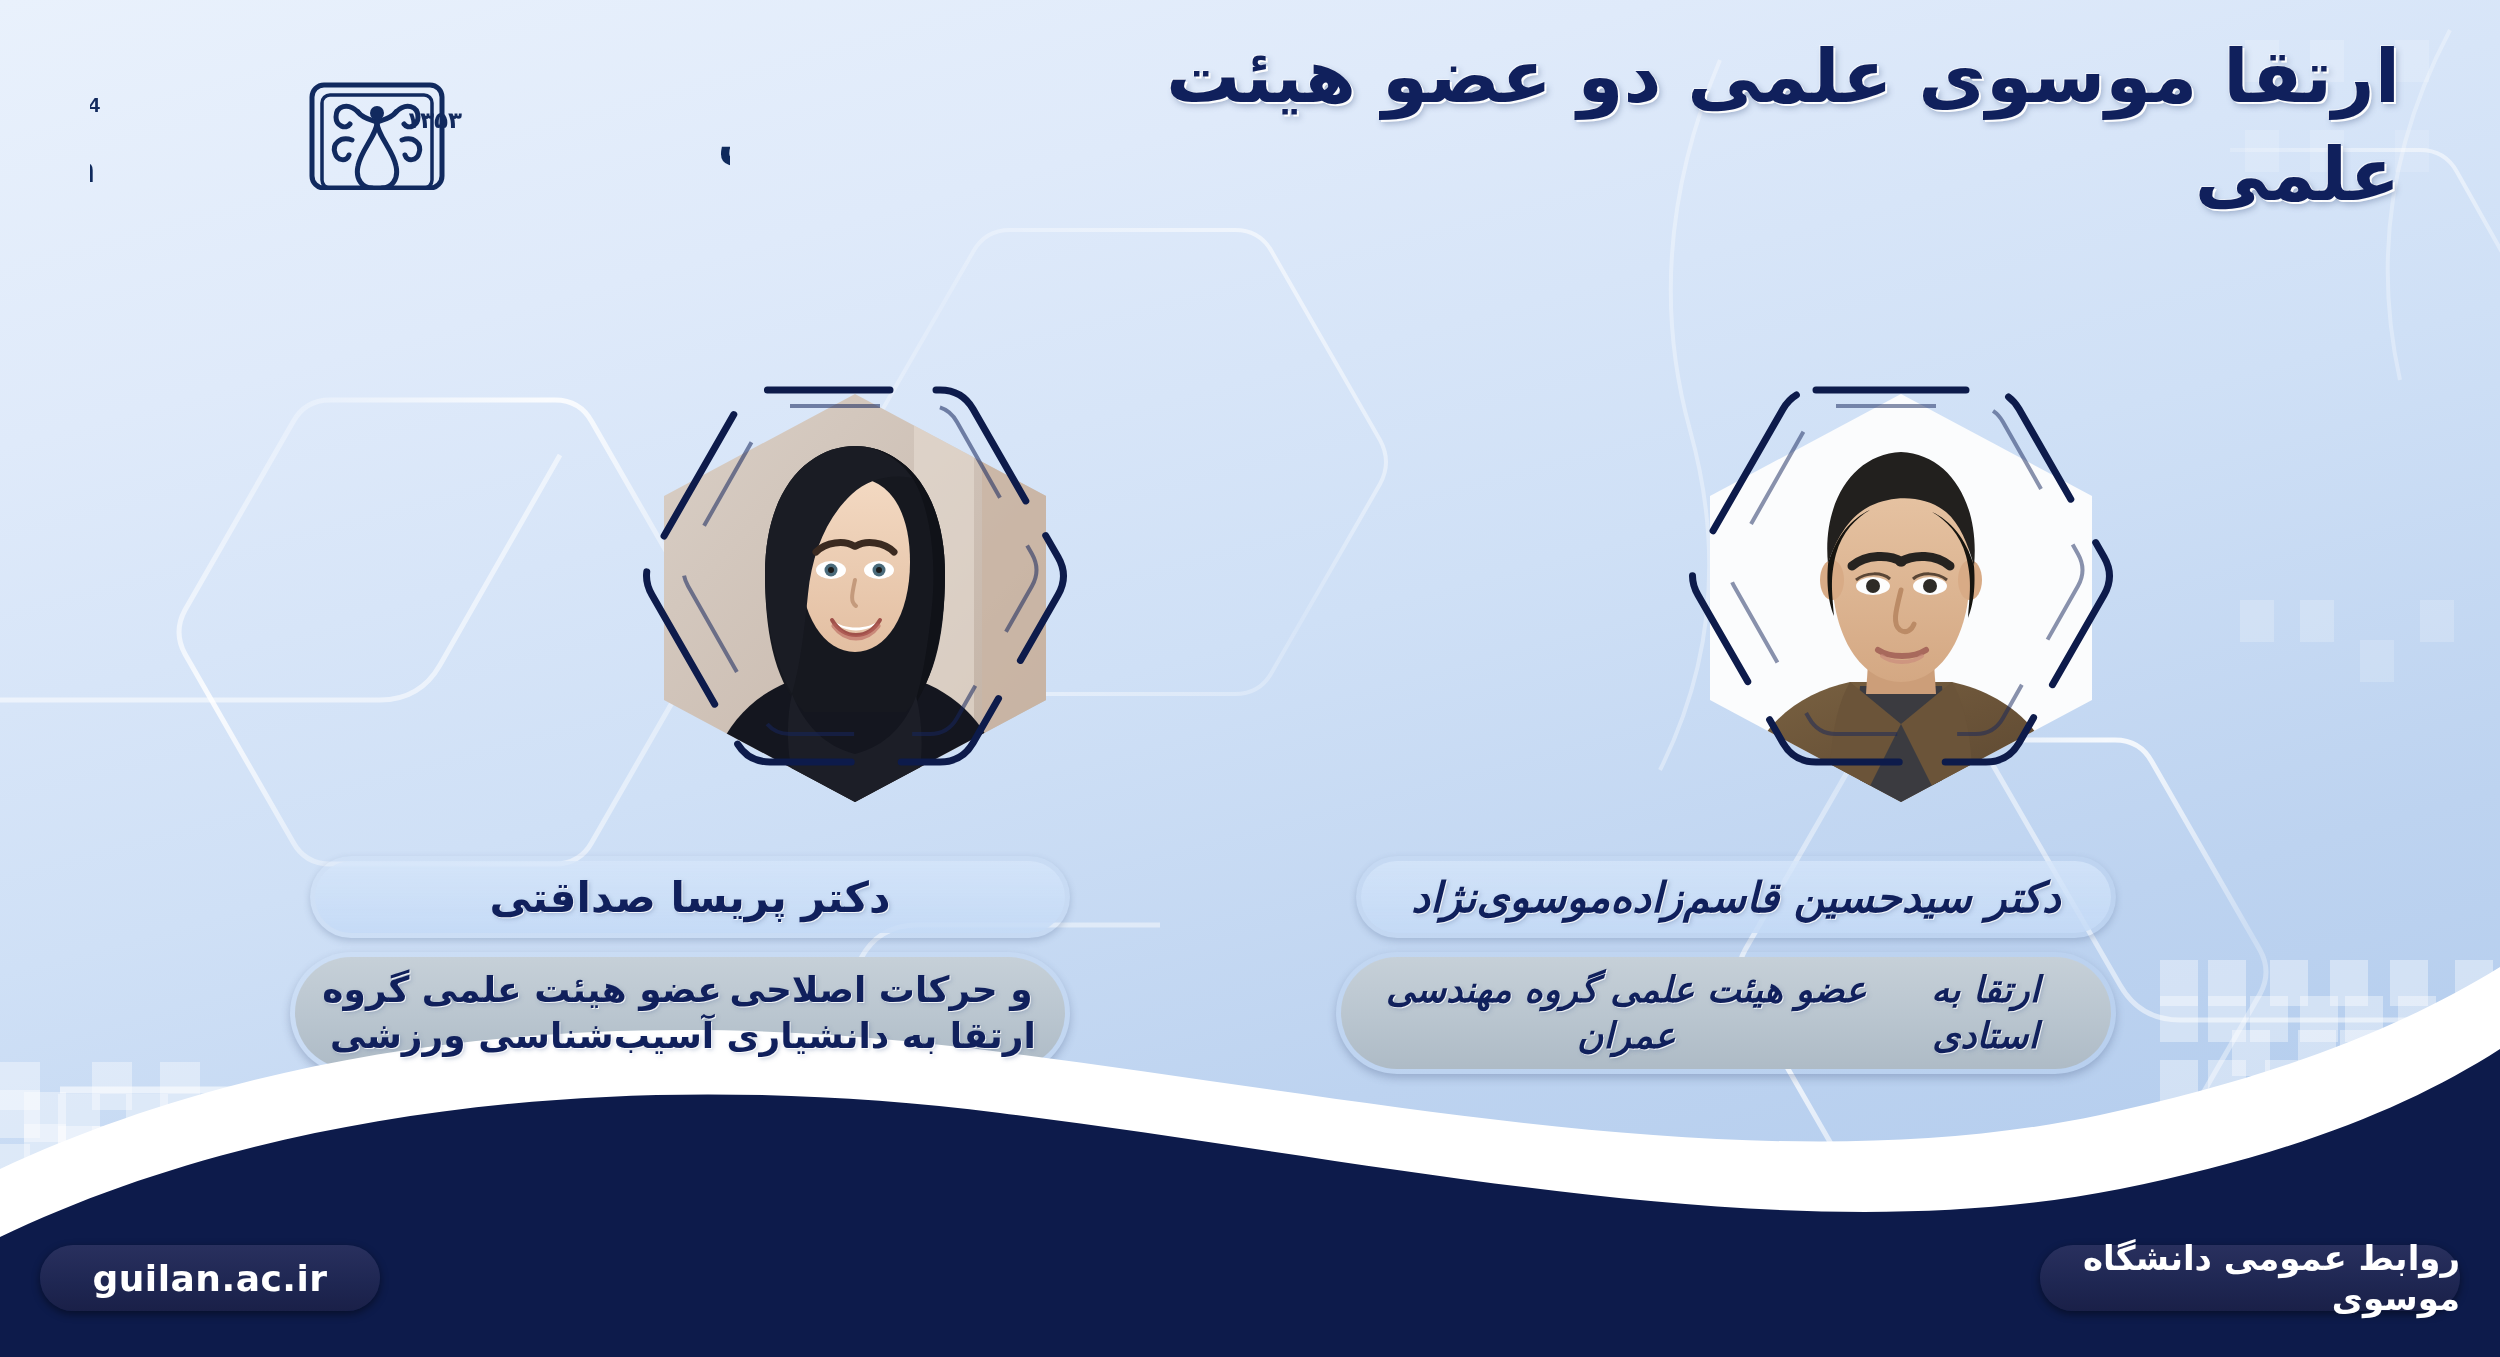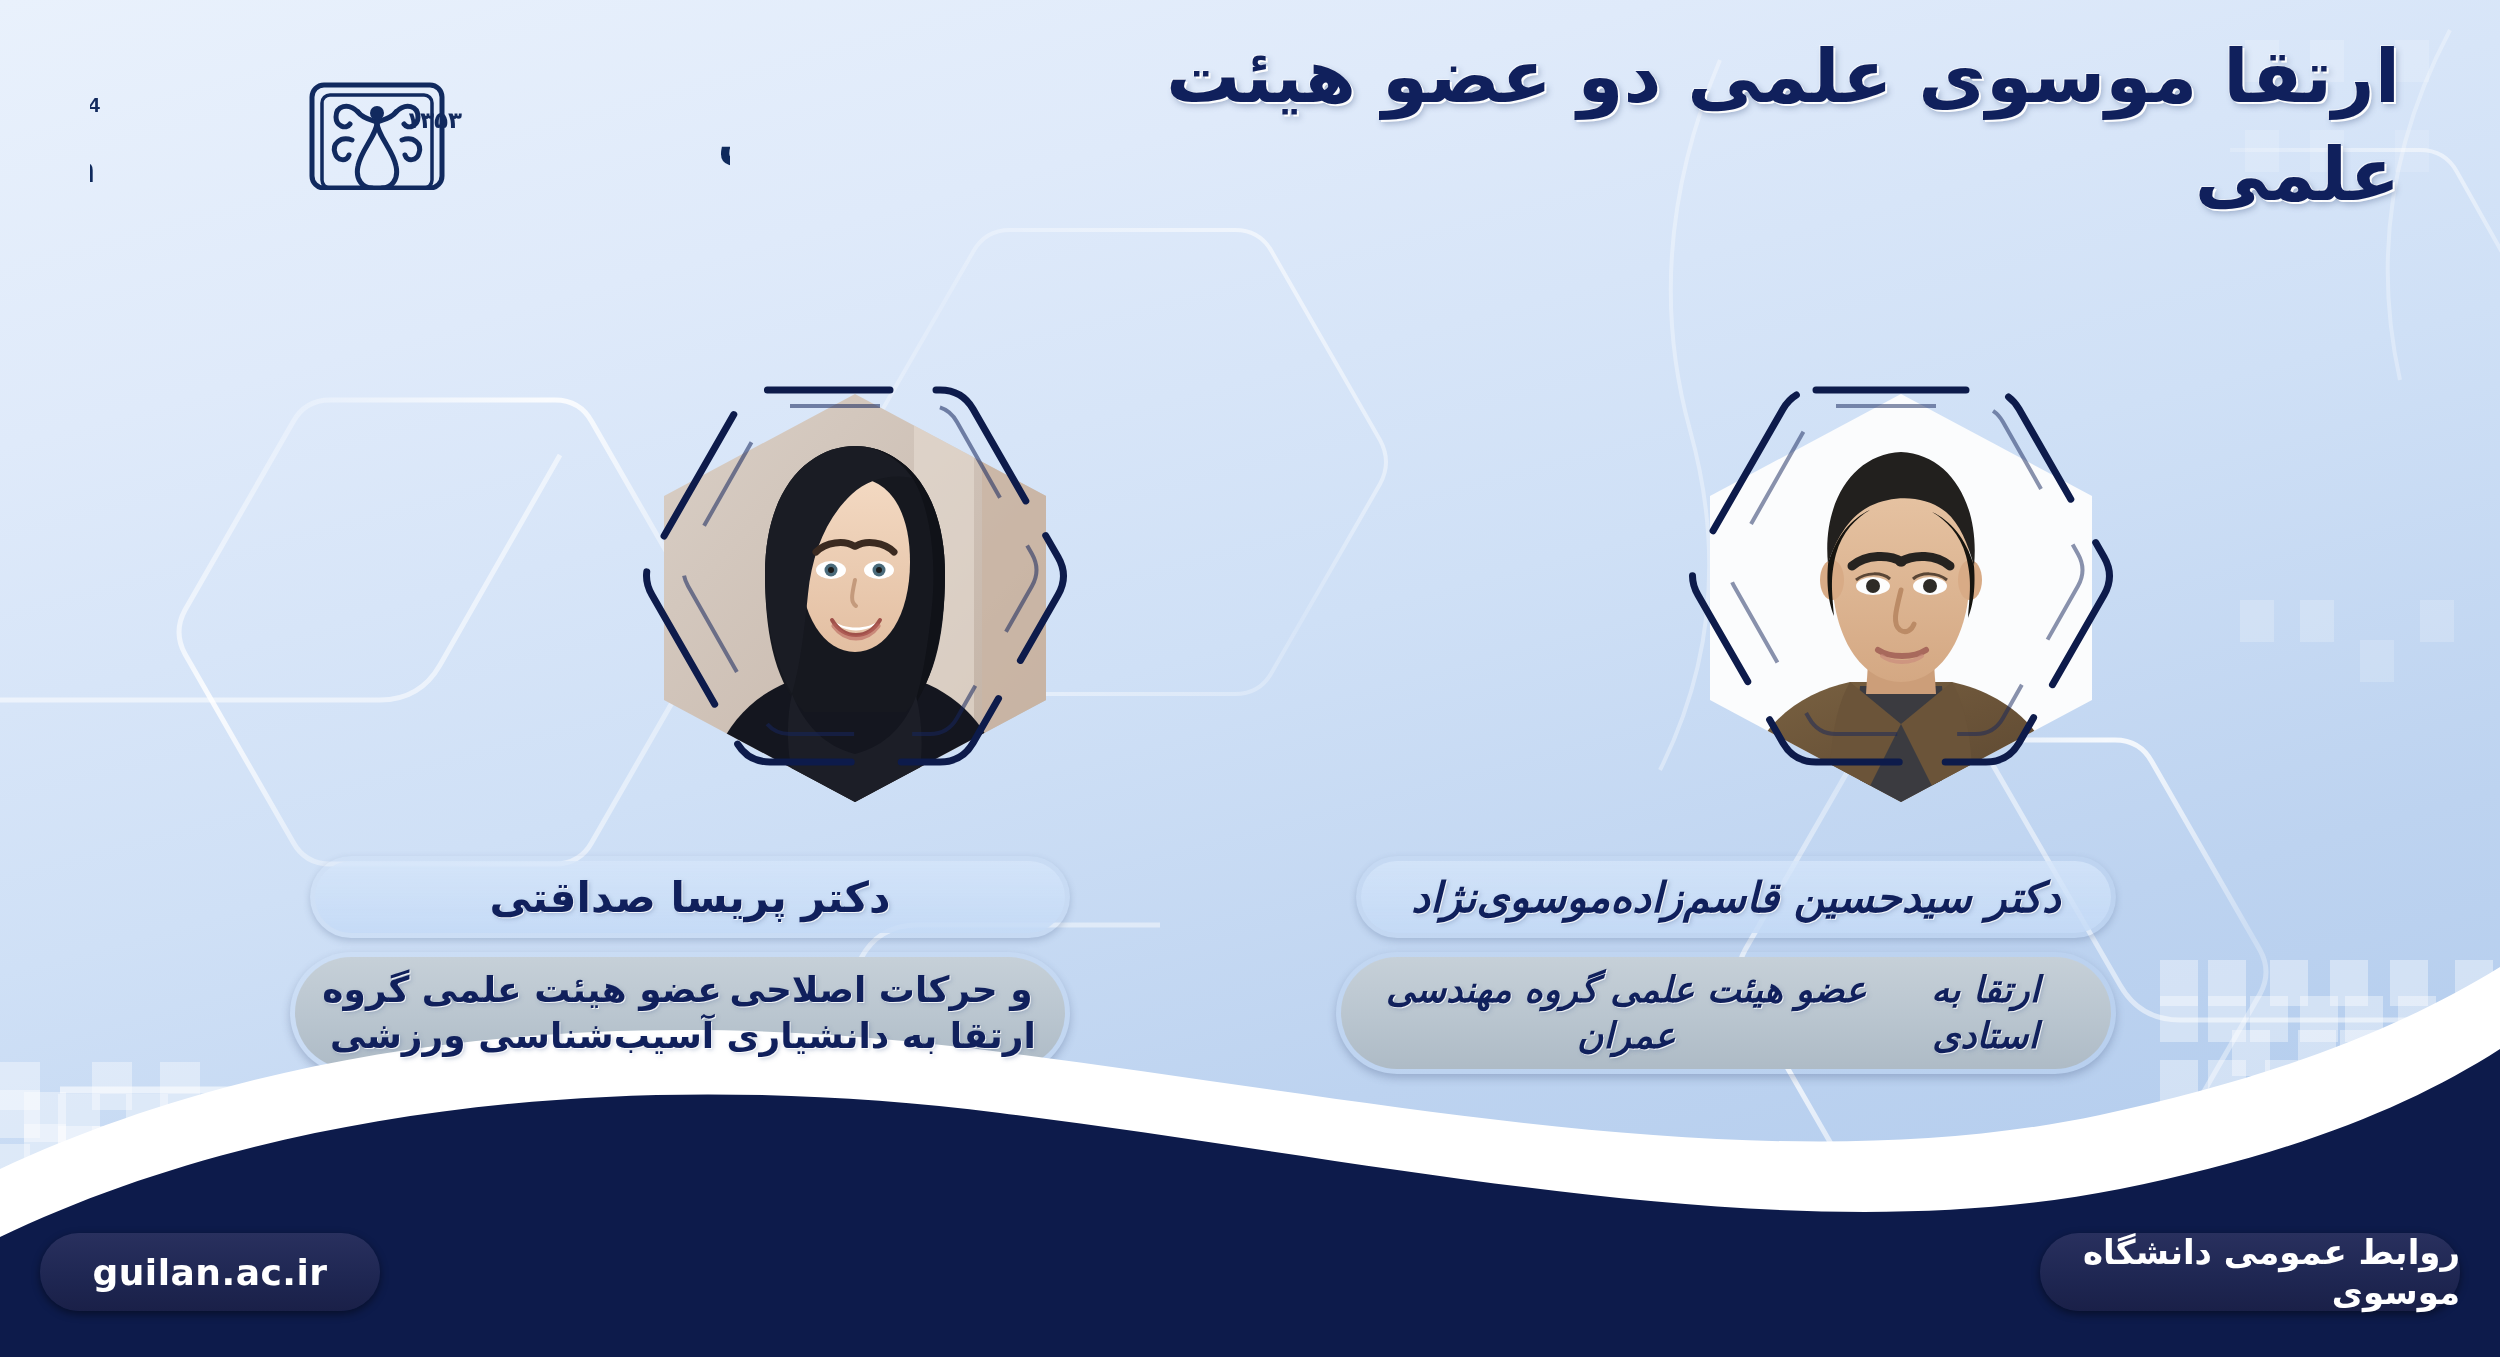--- a/index.html
+++ b/index.html
@@ -85,21 +85,21 @@
     background:linear-gradient(110deg,#8e969c 0%,#e0e4e6 16%,#868e94 36%,#f4f6f7 54%,#7c848a 70%,#d2d7da 86%,#8a9298 100%);
   }
   .pill-desc > span{position:relative;z-index:1;display:block;}
 
   
   .waves{position:absolute;left:0;bottom:0;width:100%;height:420px;}
   .waves svg{width:100%;height:100%;display:block;}
 
   .foot-pill{
     position:absolute;display:flex;align-items:center;justify-content:center;
-    height:78px;border-radius:999px;
+    height:66px;border-radius:999px;
     background:linear-gradient(180deg,#29305e 0%,#1f2753 55%,#1a2048 100%);
     color:#ffffff;font-weight:bold;
     box-shadow:0 3px 8px rgba(0,0,0,.45);
   }
   .foot-pill::before{
     content:"";position:absolute;inset:-4px;border-radius:999px;z-index:-1;
     background:linear-gradient(110deg,#8d9499 0%,#e3e7e9 20%,#848c92 42%,#f0f2f3 58%,#798187 76%,#c9ced1 92%,#8b9298 100%);
   }
   .foot-pill > span{position:relative;z-index:1;}
 

